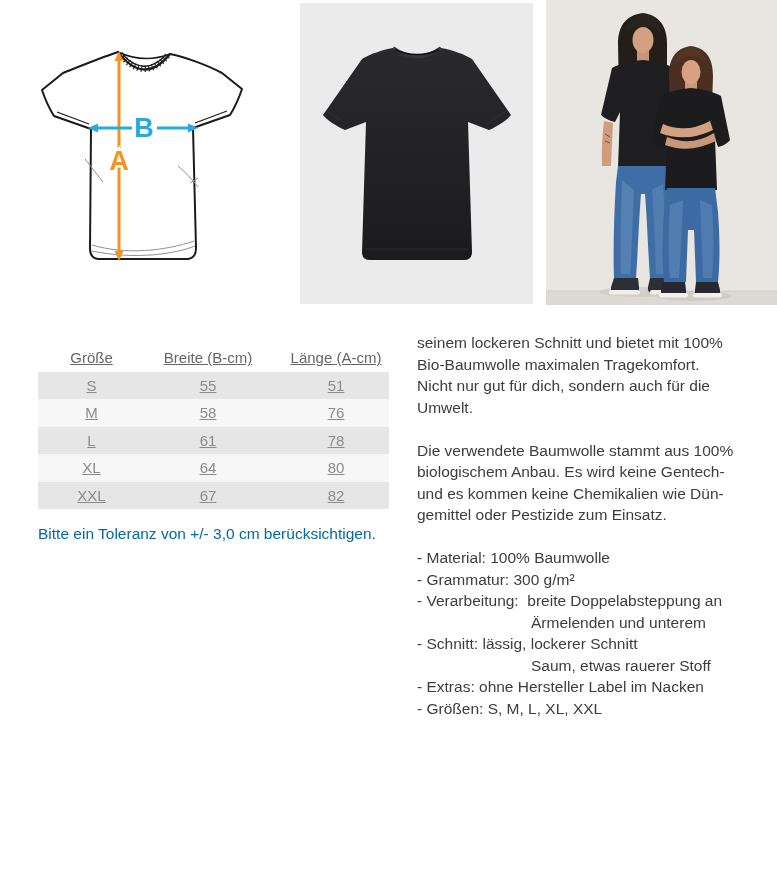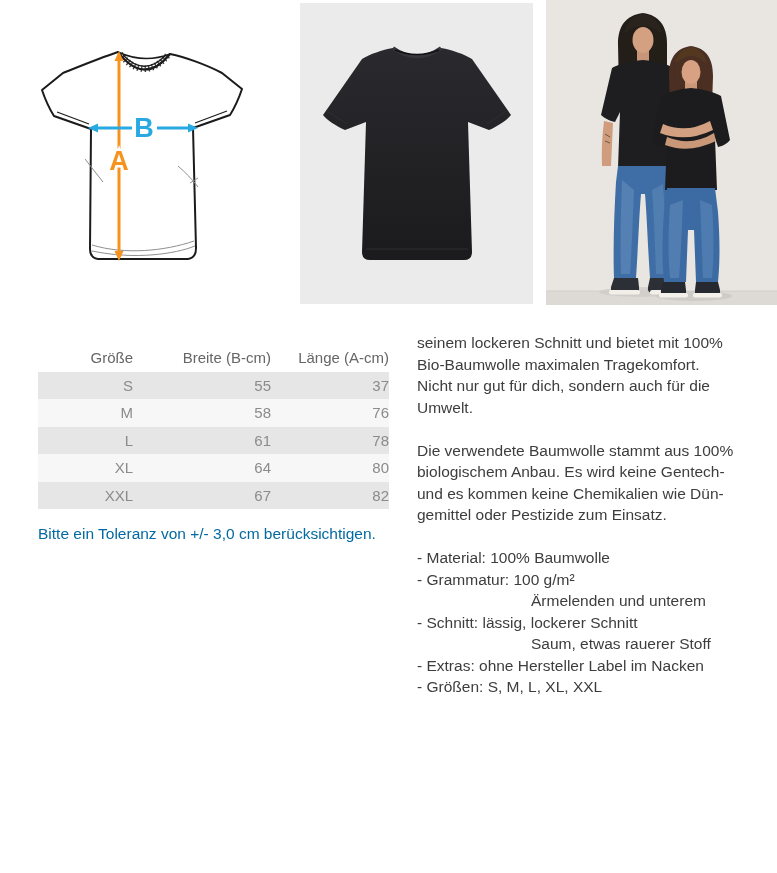--- a/index.html
+++ b/index.html
@@ -9,22 +9,22 @@
   
   .fig{position:absolute;margin:0;padding:0;}
   .fig-tech{left:40px;top:45px;width:210px;height:222px;}
   .fig-product{left:300px;top:3px;width:233px;height:301px;background:#ebebeb;}
   .fig-models{left:546px;top:0;width:231px;height:305px;background:#e9e6e2;}
   .fig svg{display:block;width:100%;height:100%;}
 
   
   .size-table{position:absolute;left:38px;top:344px;width:351px;border-collapse:collapse;
               table-layout:fixed;font-size:15px;}
-  .size-table th,.size-table td{height:27.5px;padding:0 0 0 12px;text-align:right;
-              font-weight:400;vertical-align:middle;white-space:nowrap;overflow:hidden;}
+  .size-table th,.size-table td{height:27.5px;padding:0 0 0 12px;text-align:center;
+              font-weight:400;vertical-align:middle;white-space:nowrap;overflow:hidden;text-decoration:underline;}
   .size-table thead th{color:#666;background:#fff;}
   .size-table tbody td{color:#8b8b8b;}
   .size-table tbody tr:nth-child(odd){background:#e6e6e6;}
   .size-table tbody tr:nth-child(even){background:#f7f7f7;}
 
   .tolerance-note{position:absolute;left:38px;top:525px;font-size:15.5px;color:#0369a1;
                   white-space:pre;}
 
   
   .description{position:absolute;left:417px;top:332px;width:345px;font-size:15.5px;
@@ -168,21 +168,21 @@
       <tr>
         <th>Größe</th>
         <th>Breite (B-cm)</th>
         <th>Länge (A-cm)</th>
       </tr>
     </thead>
     <tbody>
       <tr>
         <td>S</td>
         <td>55</td>
-        <td>37</td>
+        <td>51</td>
       </tr>
       <tr>
         <td>M</td>
         <td>58</td>
         <td>76</td>
       </tr>
       <tr>
         <td>L</td>
         <td>61</td>
         <td>78</td>
@@ -210,21 +210,22 @@
       <div class="line">Umwelt.</div>
     </div>
     <div class="para">
       <div class="line">Die verwendete Baumwolle stammt aus 100%</div>
       <div class="line">biologischem Anbau. Es wird keine Gentech-</div>
       <div class="line">und es kommen keine Chemikalien wie Dün-</div>
       <div class="line">gemittel oder Pestizide zum Einsatz.</div>
     </div>
     <div class="specs">
       <div class="line">- Material: 100% Baumwolle</div>
-      <div class="line">- Grammatur: 100 g/m²</div>
+      <div class="line">- Grammatur: 300 g/m²</div>
+      <div class="line">- Verarbeitung:  breite Doppelabsteppung an</div>
       <div class="line indent">Ärmelenden und unterem</div>
       <div class="line">- Schnitt: lässig, lockerer Schnitt</div>
       <div class="line indent">Saum, etwas rauerer Stoff</div>
       <div class="line">- Extras: ohne Hersteller Label im Nacken</div>
       <div class="line">- Größen: S, M, L, XL, XXL</div>
     </div>
   </div>
 
 </div>
 

